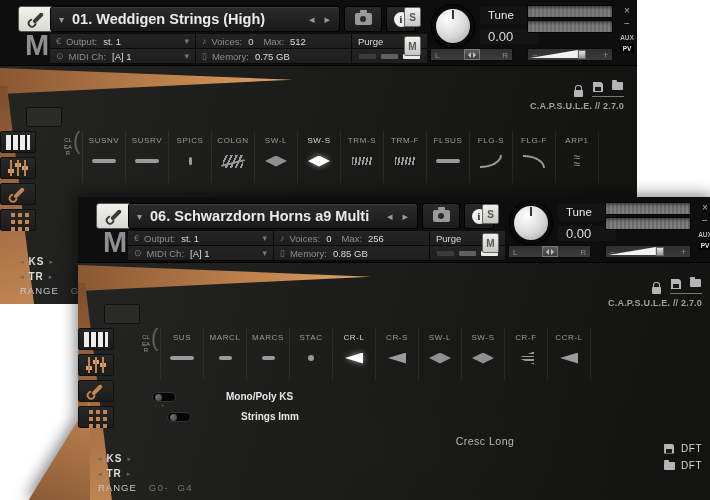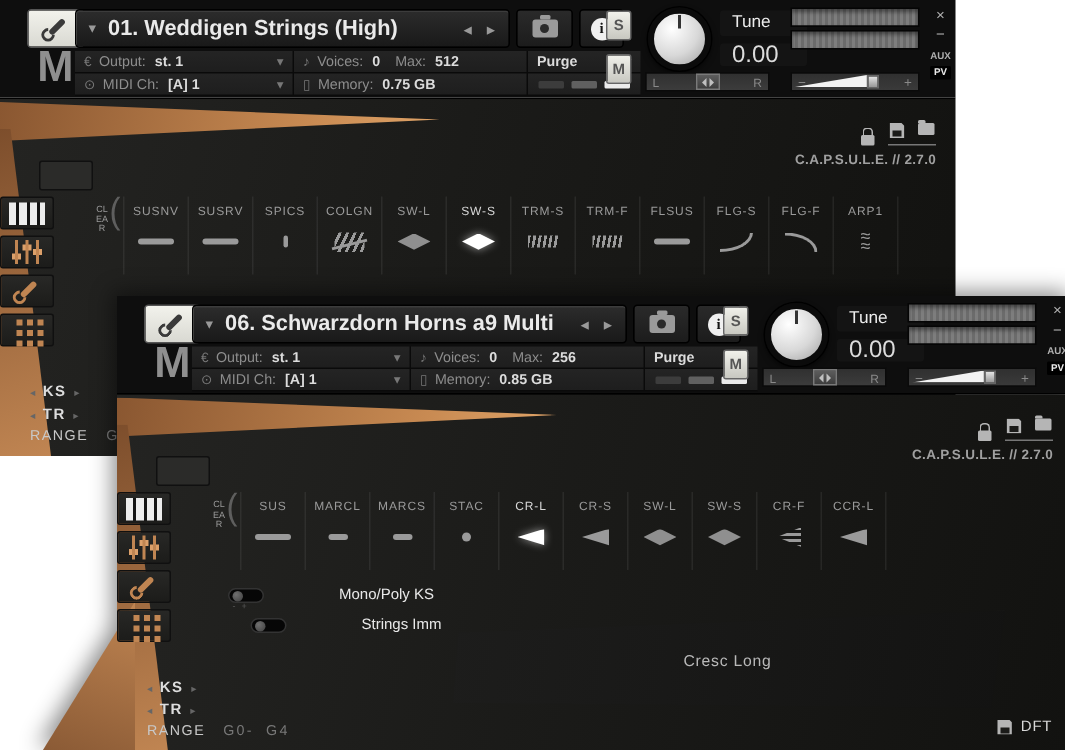--- a/index.html
+++ b/index.html
@@ -16,38 +16,38 @@
     border:1px solid #000;border-radius:3px;box-shadow:inset 0 1px 0 #3c3c3c;display:flex;align-items:center;}
   .caret{color:#999;font-size:10px;margin-left:8px;}
   .title{color:#eaeaea;font-size:14.5px;font-weight:bold;margin-left:8px;white-space:nowrap;overflow:hidden;flex:1;}
   .navarrows{display:flex;gap:10px;margin-right:9px;color:#999;font-size:11px;}
   .sqbtn{position:absolute;top:6px;height:26px;background:linear-gradient(#2a2a2a,#1c1c1c);border:1px solid #000;
     border-radius:3px;display:flex;align-items:center;justify-content:center;}
   .hgrid{position:absolute;left:50px;top:34px;width:377px;height:30px;background:#0a0a0a;display:grid;
     grid-template-columns:145px 155px 75px;grid-template-rows:14px 14px;gap:1px;}
   .cell{background:linear-gradient(#242424,#1e1e1e);display:flex;align-items:center;padding:0 6px;font-size:9.5px;color:#8d8d8d;white-space:nowrap;}
   .cell .ic{color:#777;font-size:9px;margin-right:5px;}
-  .cell .val{color:#dcdcdc;margin-left:6px;font-weight:bold;}
+  .cell .val{color:#dcdcdc;margin-left:6px;}
   .cell .dd{margin-left:auto;color:#777;font-size:9px;}
   .cell .lbl2{margin-left:10px;}
   .purgecell{justify-content:flex-start;}
   .purgecell .val{color:#dcdcdc;margin-left:0;}
   .meters3{gap:5px;justify-content:center;}
   .m3{width:17px;height:5px;border-radius:1px;}
   .m3.a{background:#3c3c3c;}.m3.b{background:#606060;}.m3.c{background:#ebebeb;}
   .smbtn{position:absolute;left:404px;width:17px;height:20px;background:linear-gradient(#f0f0ea,#c8c8c1);
     border:1px solid #666;border-radius:2px;color:#555;font-size:10px;font-weight:bold;display:flex;align-items:center;justify-content:center;}
   .knob{position:absolute;left:432px;top:5px;width:42px;height:42px;border-radius:50%;
     background:radial-gradient(circle at 35% 30%,#ffffff,#d8d8d8 55%,#9f9f9f);
     border:4px solid #0b0b0b;box-shadow:0 0 0 1px #000,0 2px 4px rgba(0,0,0,.7);}
   .knob::after{content:"";position:absolute;left:50%;top:1px;width:2px;height:9px;background:#333;transform:translateX(-50%);}
   .tunelbl{position:absolute;left:480px;top:7px;width:58px;height:17px;background:#141414;border-radius:2px;
     color:#ececec;font-size:11.5px;line-height:17px;padding-left:8px;}
   .tuneval{position:absolute;left:480px;top:29px;width:58px;height:15px;background:#141414;border-radius:2px;
-    color:#dcdcdc;font-size:16px;line-height:15px;padding-left:8px;}
+    color:#dcdcdc;font-size:13px;line-height:15px;padding-left:8px;}
   .stmeters{position:absolute;left:527px;top:5px;width:86px;}
   .meter{height:13px;margin-bottom:2px;border:1px solid #050505;
     background:repeating-linear-gradient(90deg,#7d7d7d 0 2px,#6b6b6b 2px 4px);box-shadow:inset 0 2px 3px rgba(0,0,0,.45);}
   .panslider{position:absolute;left:430px;top:48px;width:83px;height:13px;background:linear-gradient(#303030,#3c3c3c);
     border:1px solid #0a0a0a;}
   .panslider .pl,.panslider .pr{position:absolute;top:2px;font-size:8px;color:#8a8a8a;}
   .panslider .pl{left:4px;}.panslider .pr{right:4px;}
   .pan-handle{position:absolute;left:50%;transform:translateX(-50%);top:0;bottom:0;width:16px;
     background:linear-gradient(#5d5d5d,#3e3e3e);border:1px solid #7a7a7a;display:flex;align-items:center;justify-content:center;gap:2px;}
   .tri-l{width:0;height:0;border-top:3px solid transparent;border-bottom:3px solid transparent;border-right:3px solid #c0c0c0;}
@@ -113,29 +113,29 @@
   .ksrow{position:absolute;left:20px;display:flex;align-items:center;gap:5px;color:#666;font-size:7px;}
   .ksrow .main{color:#ddd;font-size:10px;font-weight:bold;letter-spacing:1px;}
   .rangerow{position:absolute;left:20px;display:flex;align-items:baseline;color:#c8c8c8;font-size:9.5px;letter-spacing:1px;}
   .rangerow .rv{color:#777;margin-left:12px;letter-spacing:1.5px;white-space:pre;}
   .toggles{position:absolute;left:74px;top:128px;}
   .toggle-row{position:relative;display:flex;align-items:center;gap:9px;margin-bottom:9px;}
   .toggle-row:nth-child(2){margin-left:15px;}
   .pill{width:24px;height:10px;background:#060606;border:1px solid #333;border-radius:5px;position:relative;}
   .pill::before{content:"";position:absolute;left:1.5px;top:1px;width:7px;height:7px;border-radius:50%;
     background:radial-gradient(circle at 35% 35%,#707070,#3e3e3e);}
-  .tlabel{color:#e8e8e8;font-size:10px;font-weight:normal;padding-left:41px;}
+  .tlabel{color:#e8e8e8;font-size:10px;font-weight:bold;padding-left:41px;}
   .marks{position:absolute;left:3px;top:11px;font-size:6px;color:#5a5a5a;letter-spacing:4px;}
   .display{position:absolute;left:222px;top:144px;width:370px;height:67px;
     background:linear-gradient(100deg,#1d1d1c,#131312);
     clip-path:polygon(1.5% 22%,100% 0,97.5% 97%,.5% 92%);
     display:flex;align-items:center;justify-content:center;filter:drop-shadow(0 0 1px #3c3c3c);}
   .display span{color:#b9b9b9;font-size:10.5px;letter-spacing:.5px;}
   .dfts{position:absolute;right:13px;top:180px;}
-  .dft{display:flex;align-items:center;justify-content:center;gap:6px;margin-bottom:6px;margin-top:36px;}
+  .dft{display:flex;align-items:center;justify-content:space-between;gap:6px;margin-bottom:6px;}
   .dft span.dlabel{color:#d8d8d8;font-size:10px;letter-spacing:.5px;}
   
   .icon-keyboard{width:24px;height:15px;background:repeating-linear-gradient(90deg,#ececec 0 5px,#131313 5px 7px);}
   .icon-mixer{width:22px;height:16px;background:
     linear-gradient(#c08552,#c08552) 3px 0/2px 100% no-repeat,
     linear-gradient(#c08552,#c08552) 10px 0/2px 100% no-repeat,
     linear-gradient(#c08552,#c08552) 17px 0/2px 100% no-repeat,
     linear-gradient(#dca06a,#dca06a) 1px 9px/6px 4px no-repeat,
     linear-gradient(#dca06a,#dca06a) 8px 3px/6px 4px no-repeat,
     linear-gradient(#dca06a,#dca06a) 15px 6px/6px 4px no-repeat;}

